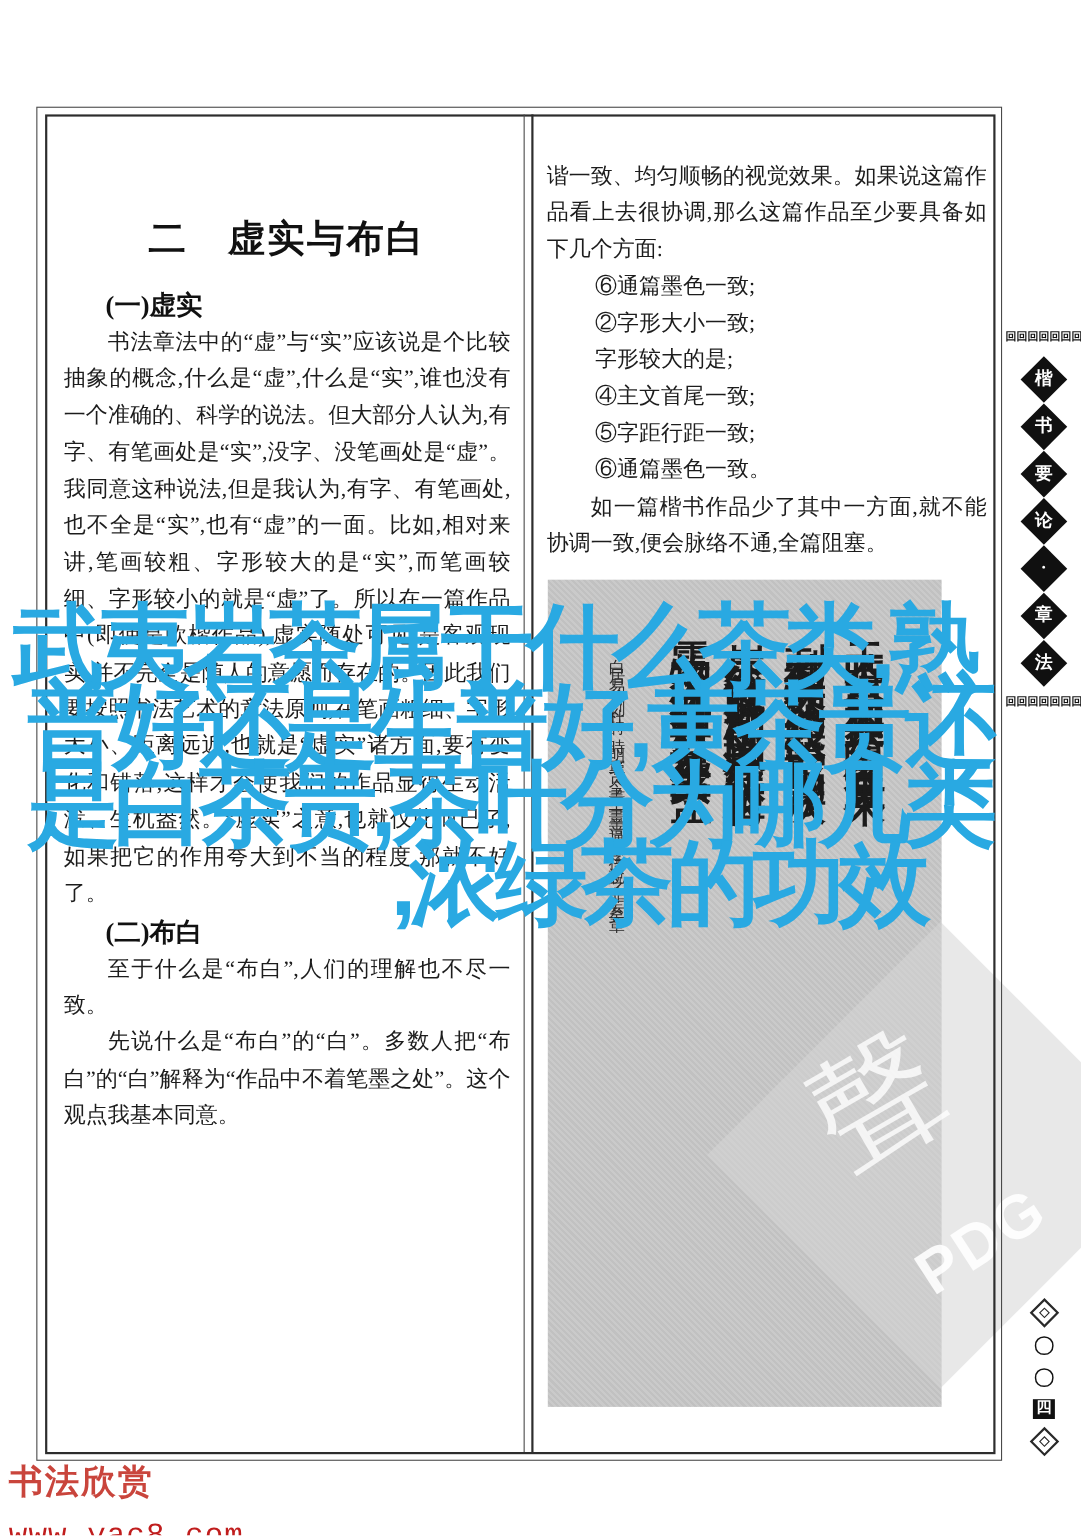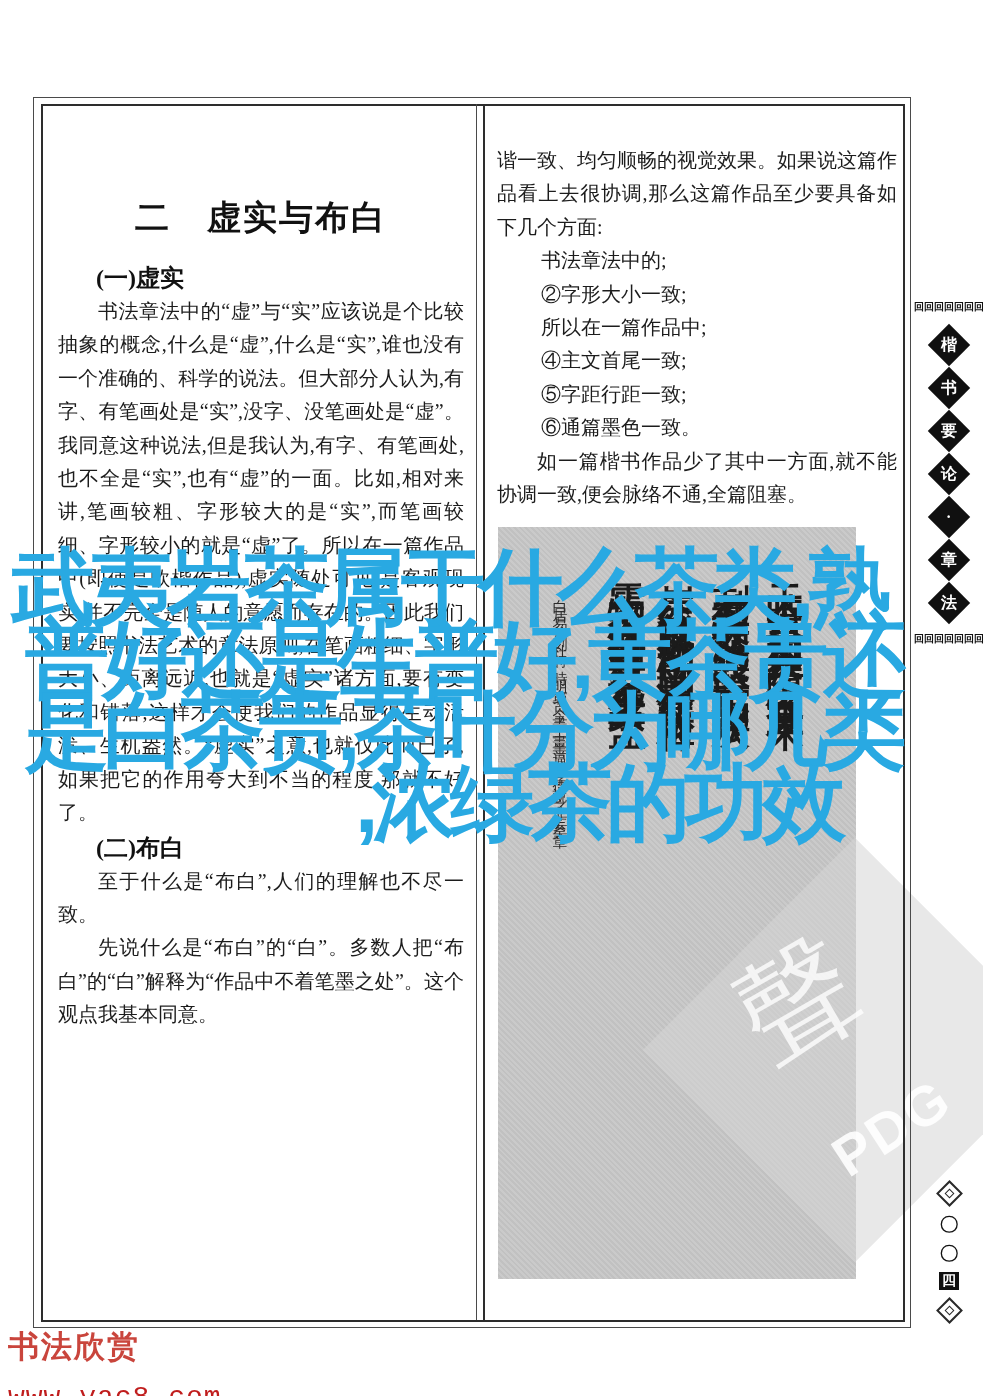--- a/index.html
+++ b/index.html
@@ -108,23 +108,23 @@
     <h1 class="page-title">二　虚实与布白</h1>
     <h2 class="subhead">(一)虚实</h2>
     <p class="body-p indent">书法章法中的“虚”与“实”应该说是个比较抽象的概念,什么是“虚”,什么是“实”,谁也没有一个准确的、科学的说法。但大部分人认为,有字、有笔画处是“实”,没字、没笔画处是“虚”。我同意这种说法,但是我认为,有字、有笔画处,也不全是“实”,也有“虚”的一面。比如,相对来讲,笔画较粗、字形较大的是“实”,而笔画较细、字形较小的就是“虚”了。所以在一篇作品中(即使是欧楷作品),虚实随处可见,是客观现实,并不完全是随人的意愿而存在的。因此我们要按照书法艺术的章法原则,在笔画粗细、字形大小、距离远近,也就是“虚实”诸方面,要有变化和错落,这样才会使我们的作品显得生动活泼、生机盎然。“虚实”之意,也就仅此而已了,如果把它的作用夸大到不当的程度,那就不好了。</p>
     <h2 class="subhead h2-gap">(二)布白</h2>
     <p class="body-p indent">至于什么是“布白”,人们的理解也不尽一致。</p>
     <p class="body-p indent">先说什么是“布白”的“白”。多数人把“布白”的“白”解释为“作品中不着笔墨之处”。这个观点我基本同意。</p>
   </div>
 
   <div class="col" id="right-col">
     <p class="body-p">谐一致、均匀顺畅的视觉效果。如果说这篇作品看上去很协调,那么这篇作品至少要具备如下几个方面:</p>
-    <p class="list-line">书法章法中的;</p>
+    <p class="list-line">⑥通篇墨色一致;</p>
     <p class="list-line">②字形大小一致;</p>
-    <p class="list-line">所以在一篇作品中;</p>
+    <p class="list-line">字形较大的是;</p>
     <p class="list-line">④主文首尾一致;</p>
     <p class="list-line">⑤字距行距一致;</p>
     <p class="list-line">⑥通篇墨色一致。</p>
     <p class="body-p indent">如一篇楷书作品少了其中一方面,就不能协调一致,便会脉络不通,全篇阻塞。</p>
   </div>
 
   <div class="fret" id="fret-top">回回回回回回回</div>
   <div id="margin-title">
     <div class="dia">
         <span>楷</span>

